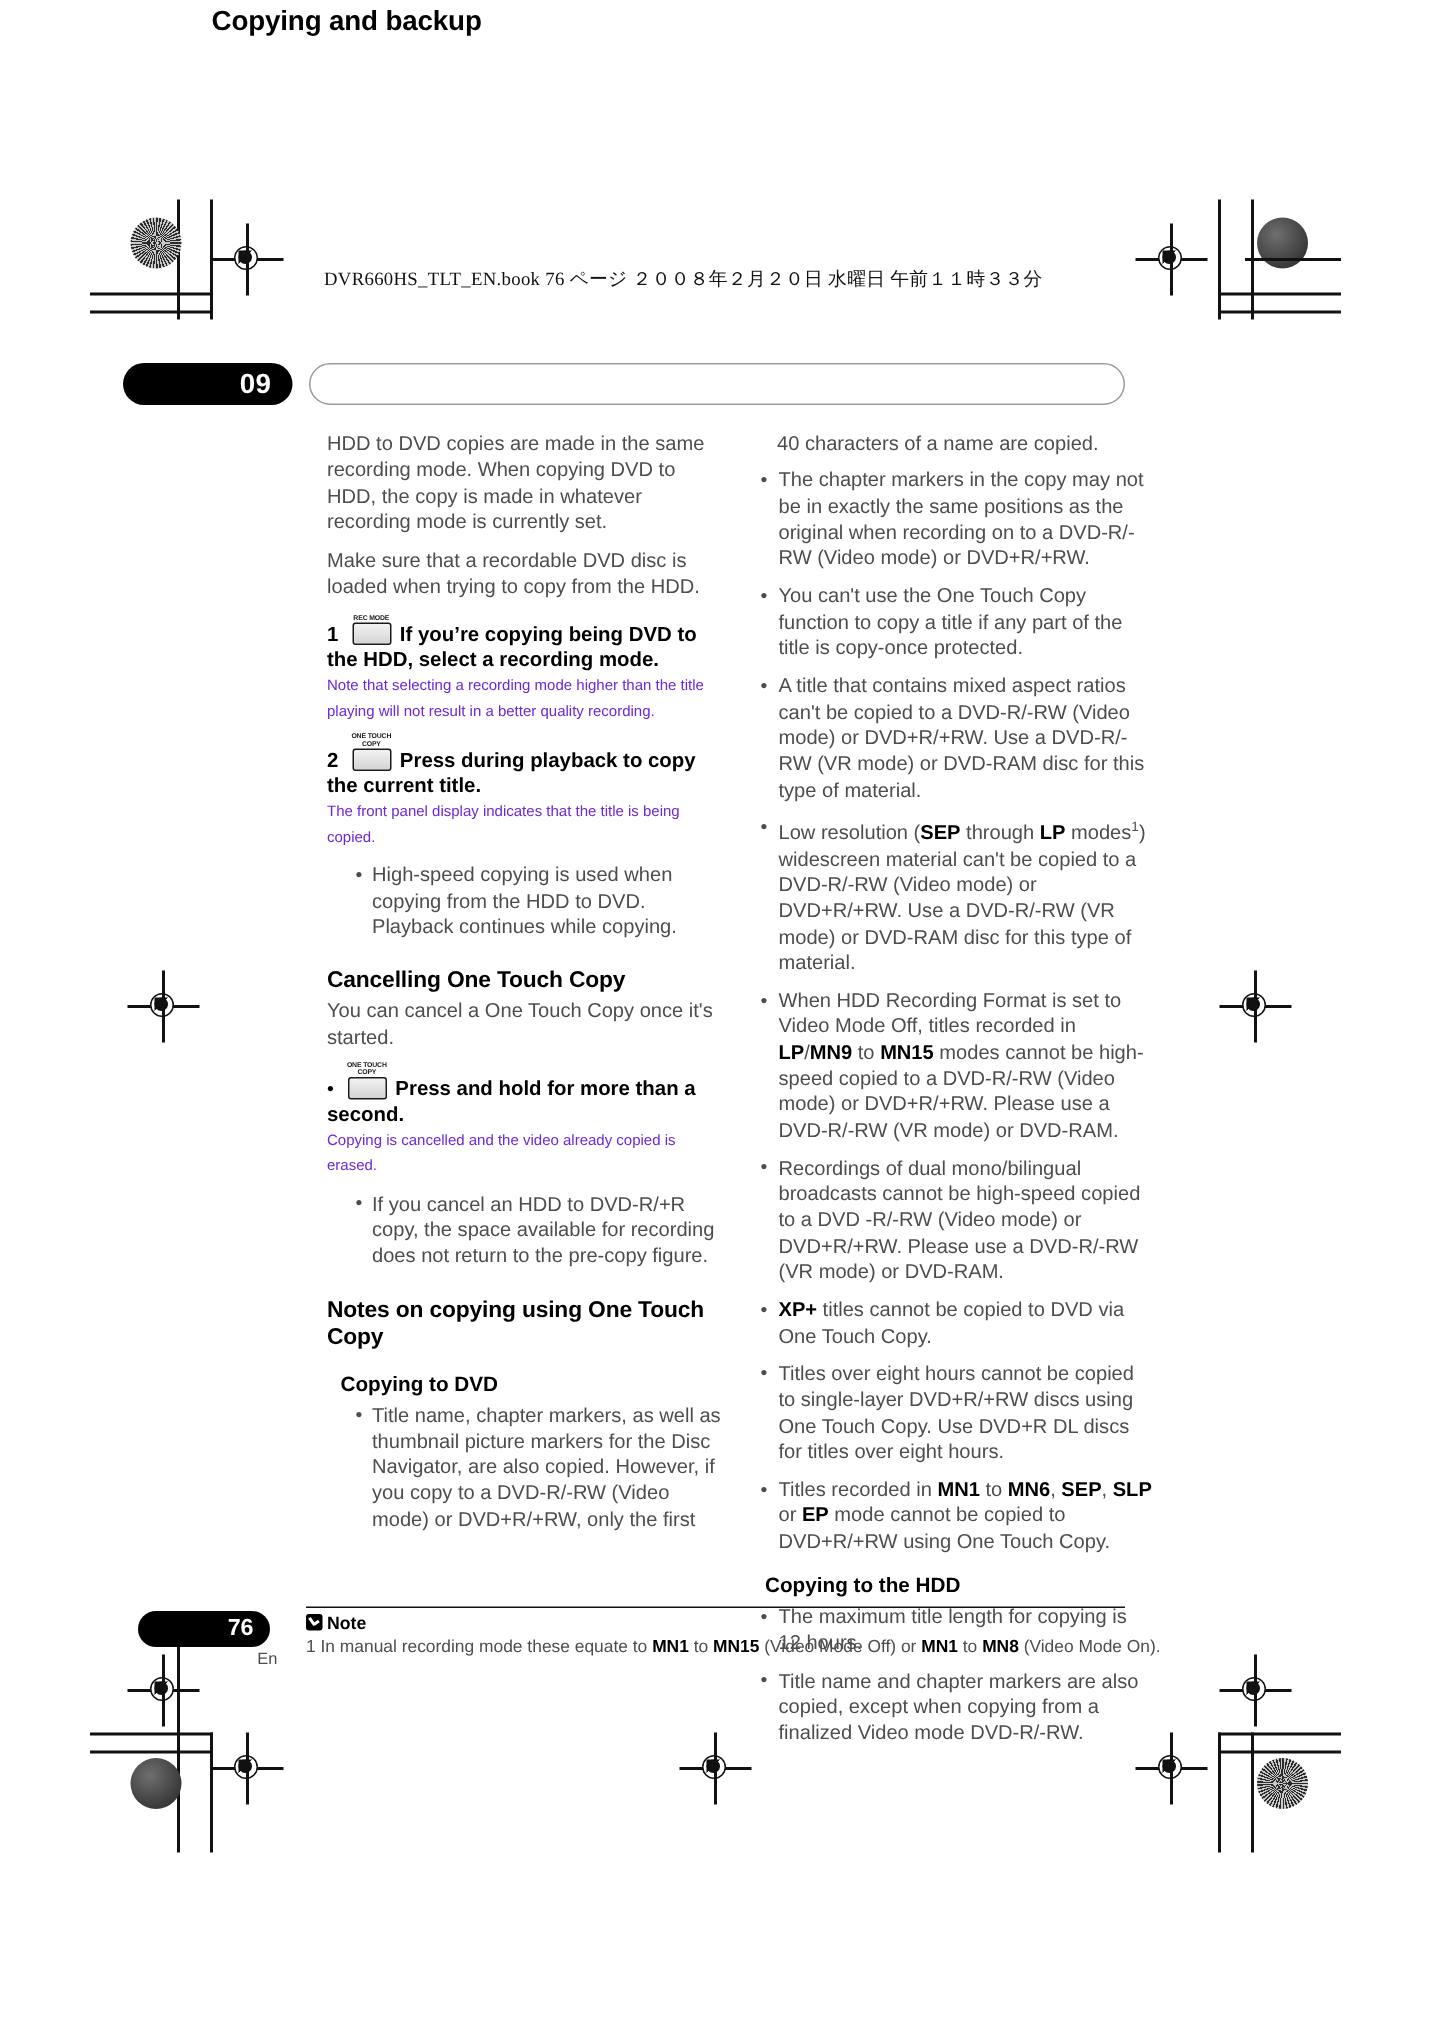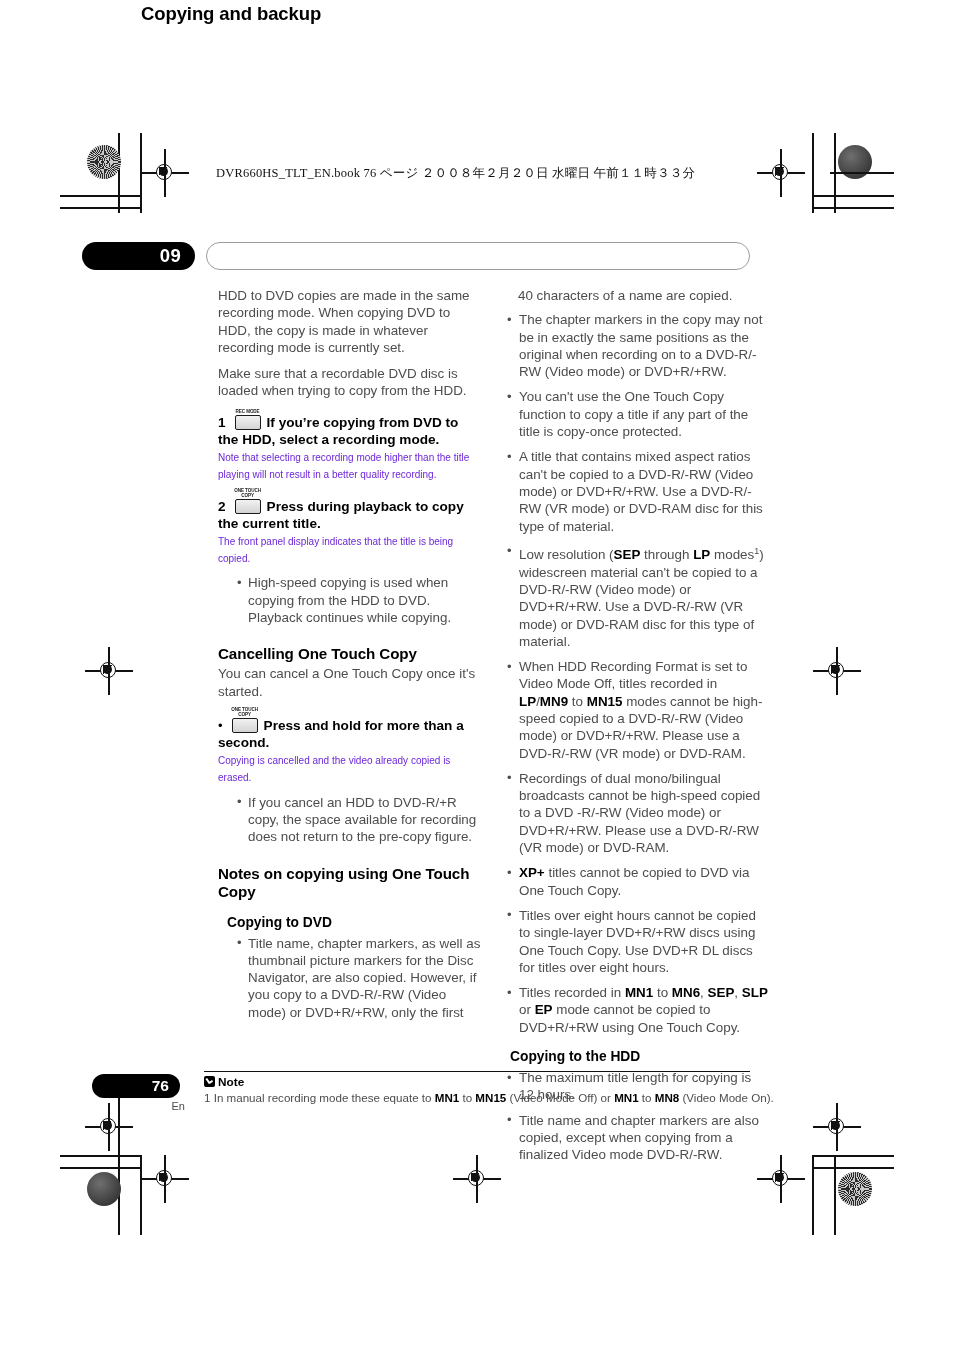--- a/index.html
+++ b/index.html
@@ -384,35 +384,35 @@
   </div>
 <div class="reg" style="left:96px;  top:1114px;">
     <div class="ring"></div>
   </div>
 <div class="reg" style="left:824px; top:1114px;">
     <div class="ring"></div>
   </div>
 
 <div class="cropline" style="left:830px; top:172px; width:64px; height:1.5px;"></div>
 
-<div class="imprint" style="left:216px; top:165px;">DVR660HS_TLT_EN.book   76 ページ   ２００８年２月２０日   水曜日   午前１１時３３分</div>
+<div class="imprint" style="left:216px; top:178px;">DVR660HS_TLT_EN.book   76 ページ   ２００８年２月２０日   水曜日   午前１１時３３分</div>
 
 <div class="chapter-bar">
   <div class="chapter-num">09</div>
   <div class="chapter-title-pill"></div>
 </div>
 <div class="chapter-title">Copying and backup</div>
 
 <div class="col col-left">
 
   <p class="body">HDD to DVD copies are made in the same recording mode. When copying DVD to HDD, the copy is made in whatever recording mode is currently set.</p>
   <p class="body">Make sure that a recordable DVD disc is loaded when trying to copy from the HDD.</p>
 
   <div class="step">
-    <span class="num">1</span><span class="key"><span class="klabel">REC MODE</span><span class="cap"></span></span><span>If you’re copying from DVD to the HDD, select a recording mode.</span>
+    <span class="num">1</span><span class="key"><span class="klabel">REC MODE</span><span class="cap"></span></span><span>If you’re copying being DVD to the HDD, select a recording mode.</span>
   </div>
   <p class="step-body">Note that selecting a recording mode higher than the title playing will not result in a better quality recording.</p>
 
   <div class="step">
     <span class="num">2</span><span class="key two"><span class="klabel"><span>ONE TOUCH</span><br><span>COPY</span></span><span class="cap"></span></span><span>Press during playback to copy the current title.</span>
   </div>
   <p class="step-body" style="margin-bottom:7px;">The front panel display indicates that the title is being copied.</p>
 
   <ul class="bl indent">
     <li>High-speed copying is used when copying from the HDD to DVD. Playback continues while copying.</li>

